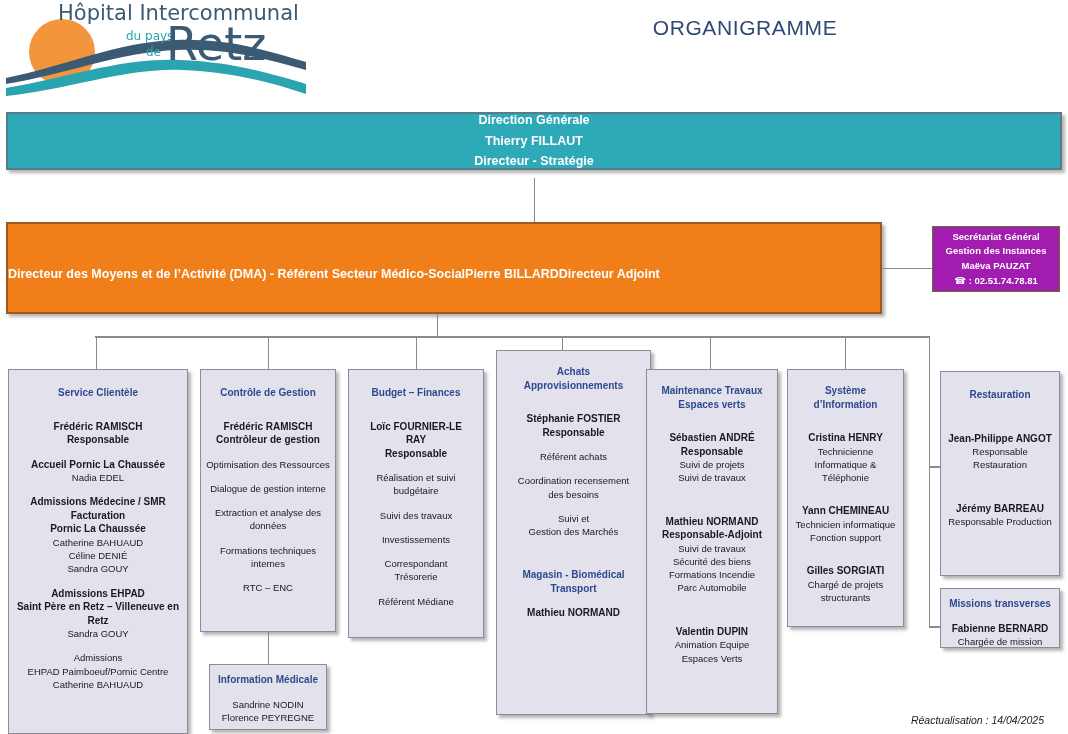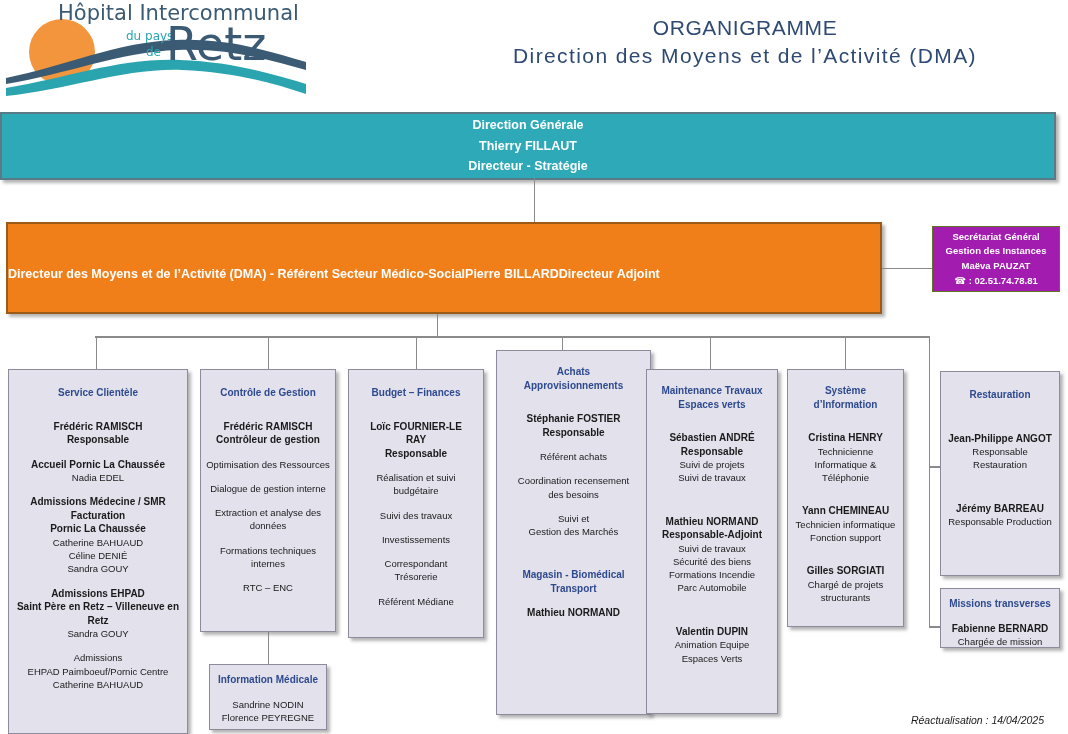--- a/index.html
+++ b/index.html
@@ -83,24 +83,23 @@
       <path d="M0 88 C62 78 112 58 174 60 C228 62 266 74 300 84 L300 94 C264 82 226 72 176 70 C116 68 64 90 0 96 Z" fill="#2AA5B0"></path>
       <text class="logo-txt1" x="52" y="20">Hôpital Intercommunal</text>
       <text class="logo-txt-small" x="120" y="40">du pays</text>
       <text class="logo-txt-small" x="140" y="56">de</text>
       <text class="logo-retz" x="160" y="60">Retz</text>
     </svg>
   </div>
 
   <div class="title-block">
     <div class="title-1">ORGANIGRAMME</div>
-    <div class="title-2">Direction des Moyens et de l’Activité (DMA)</div>
-  </div>
-
-  <div class="box teal shadowed" style="left:0;top:112px;width:1056px;height:68px;">
+  </div>
+
+  <div class="box teal shadowed" style="left:6px;top:112px;width:1056px;height:58px;">
     <div>Direction Générale</div>
     <div>Thierry FILLAUT</div>
     <div>Directeur - Stratégie</div>
   </div>
 
   <div class="ln vln" style="left:534px;top:178px;width:1px;height:44px;"></div>
 
   <div class="box orange shadowed" style="left:6px;top:222px;width:876px;height:92px;">
     <div>Directeur des Moyens et de l’Activité (DMA) - Référent Secteur Médico-Social</div>
     <div class="spacer"></div>

